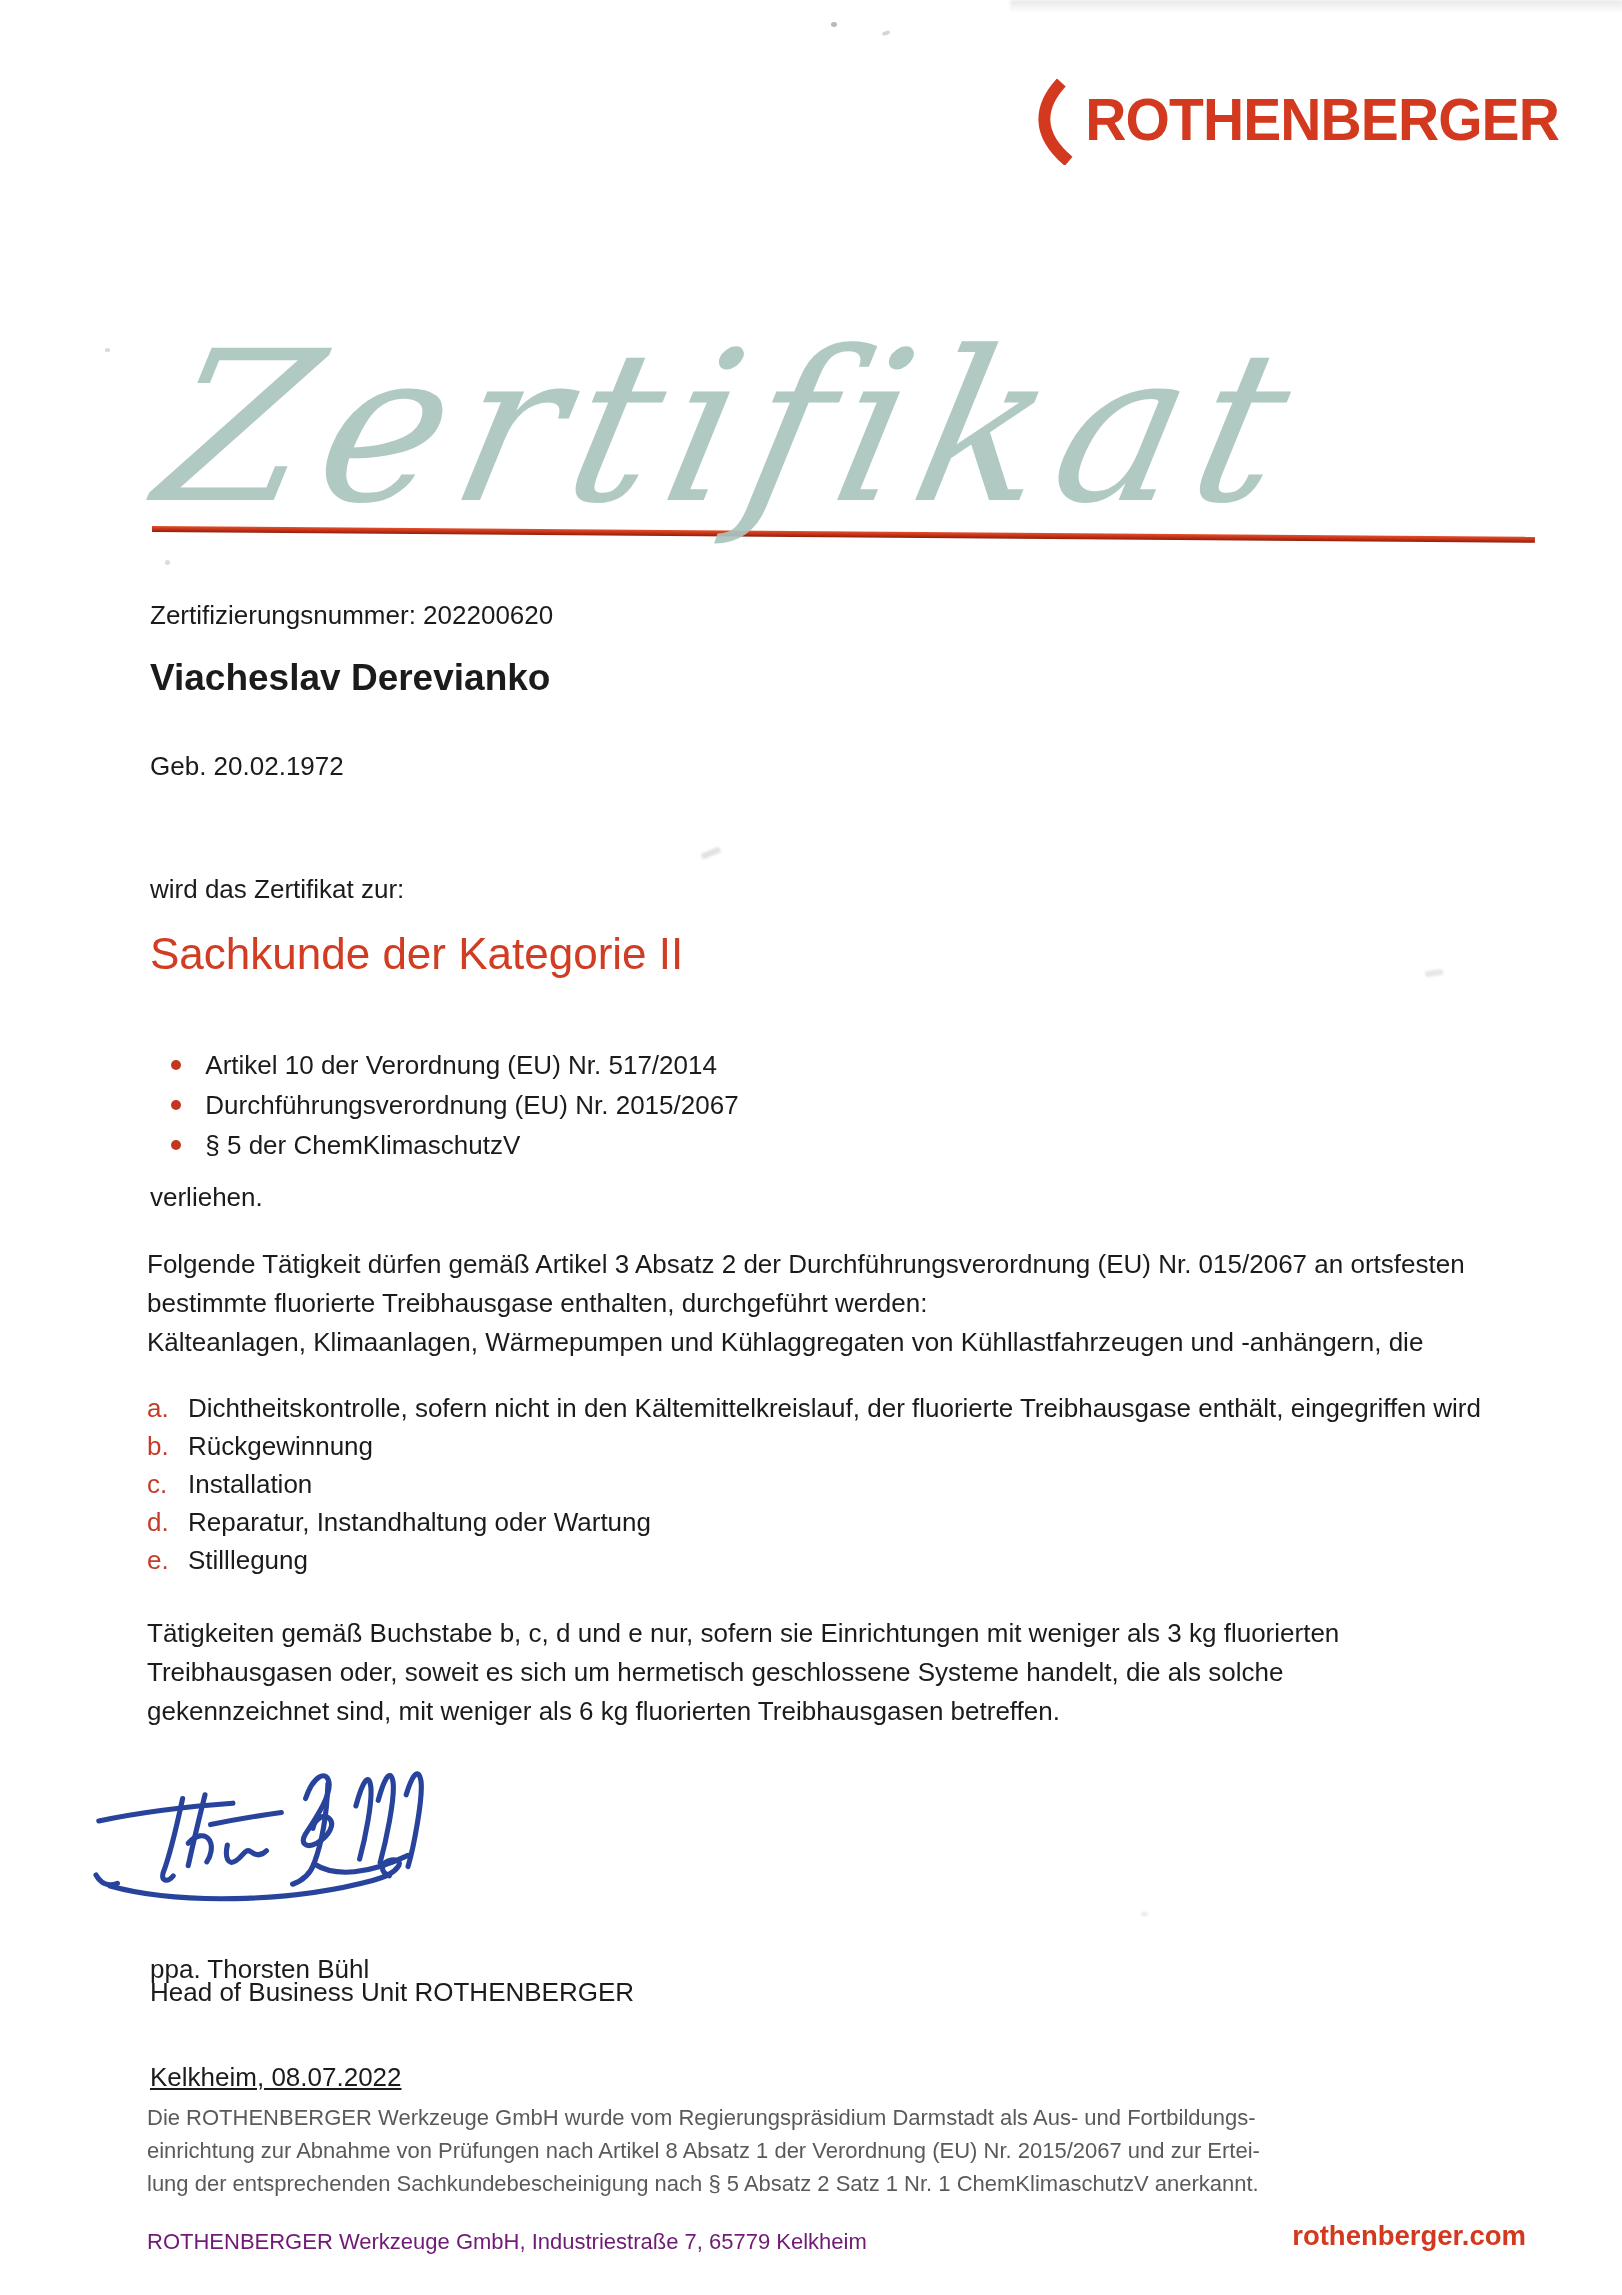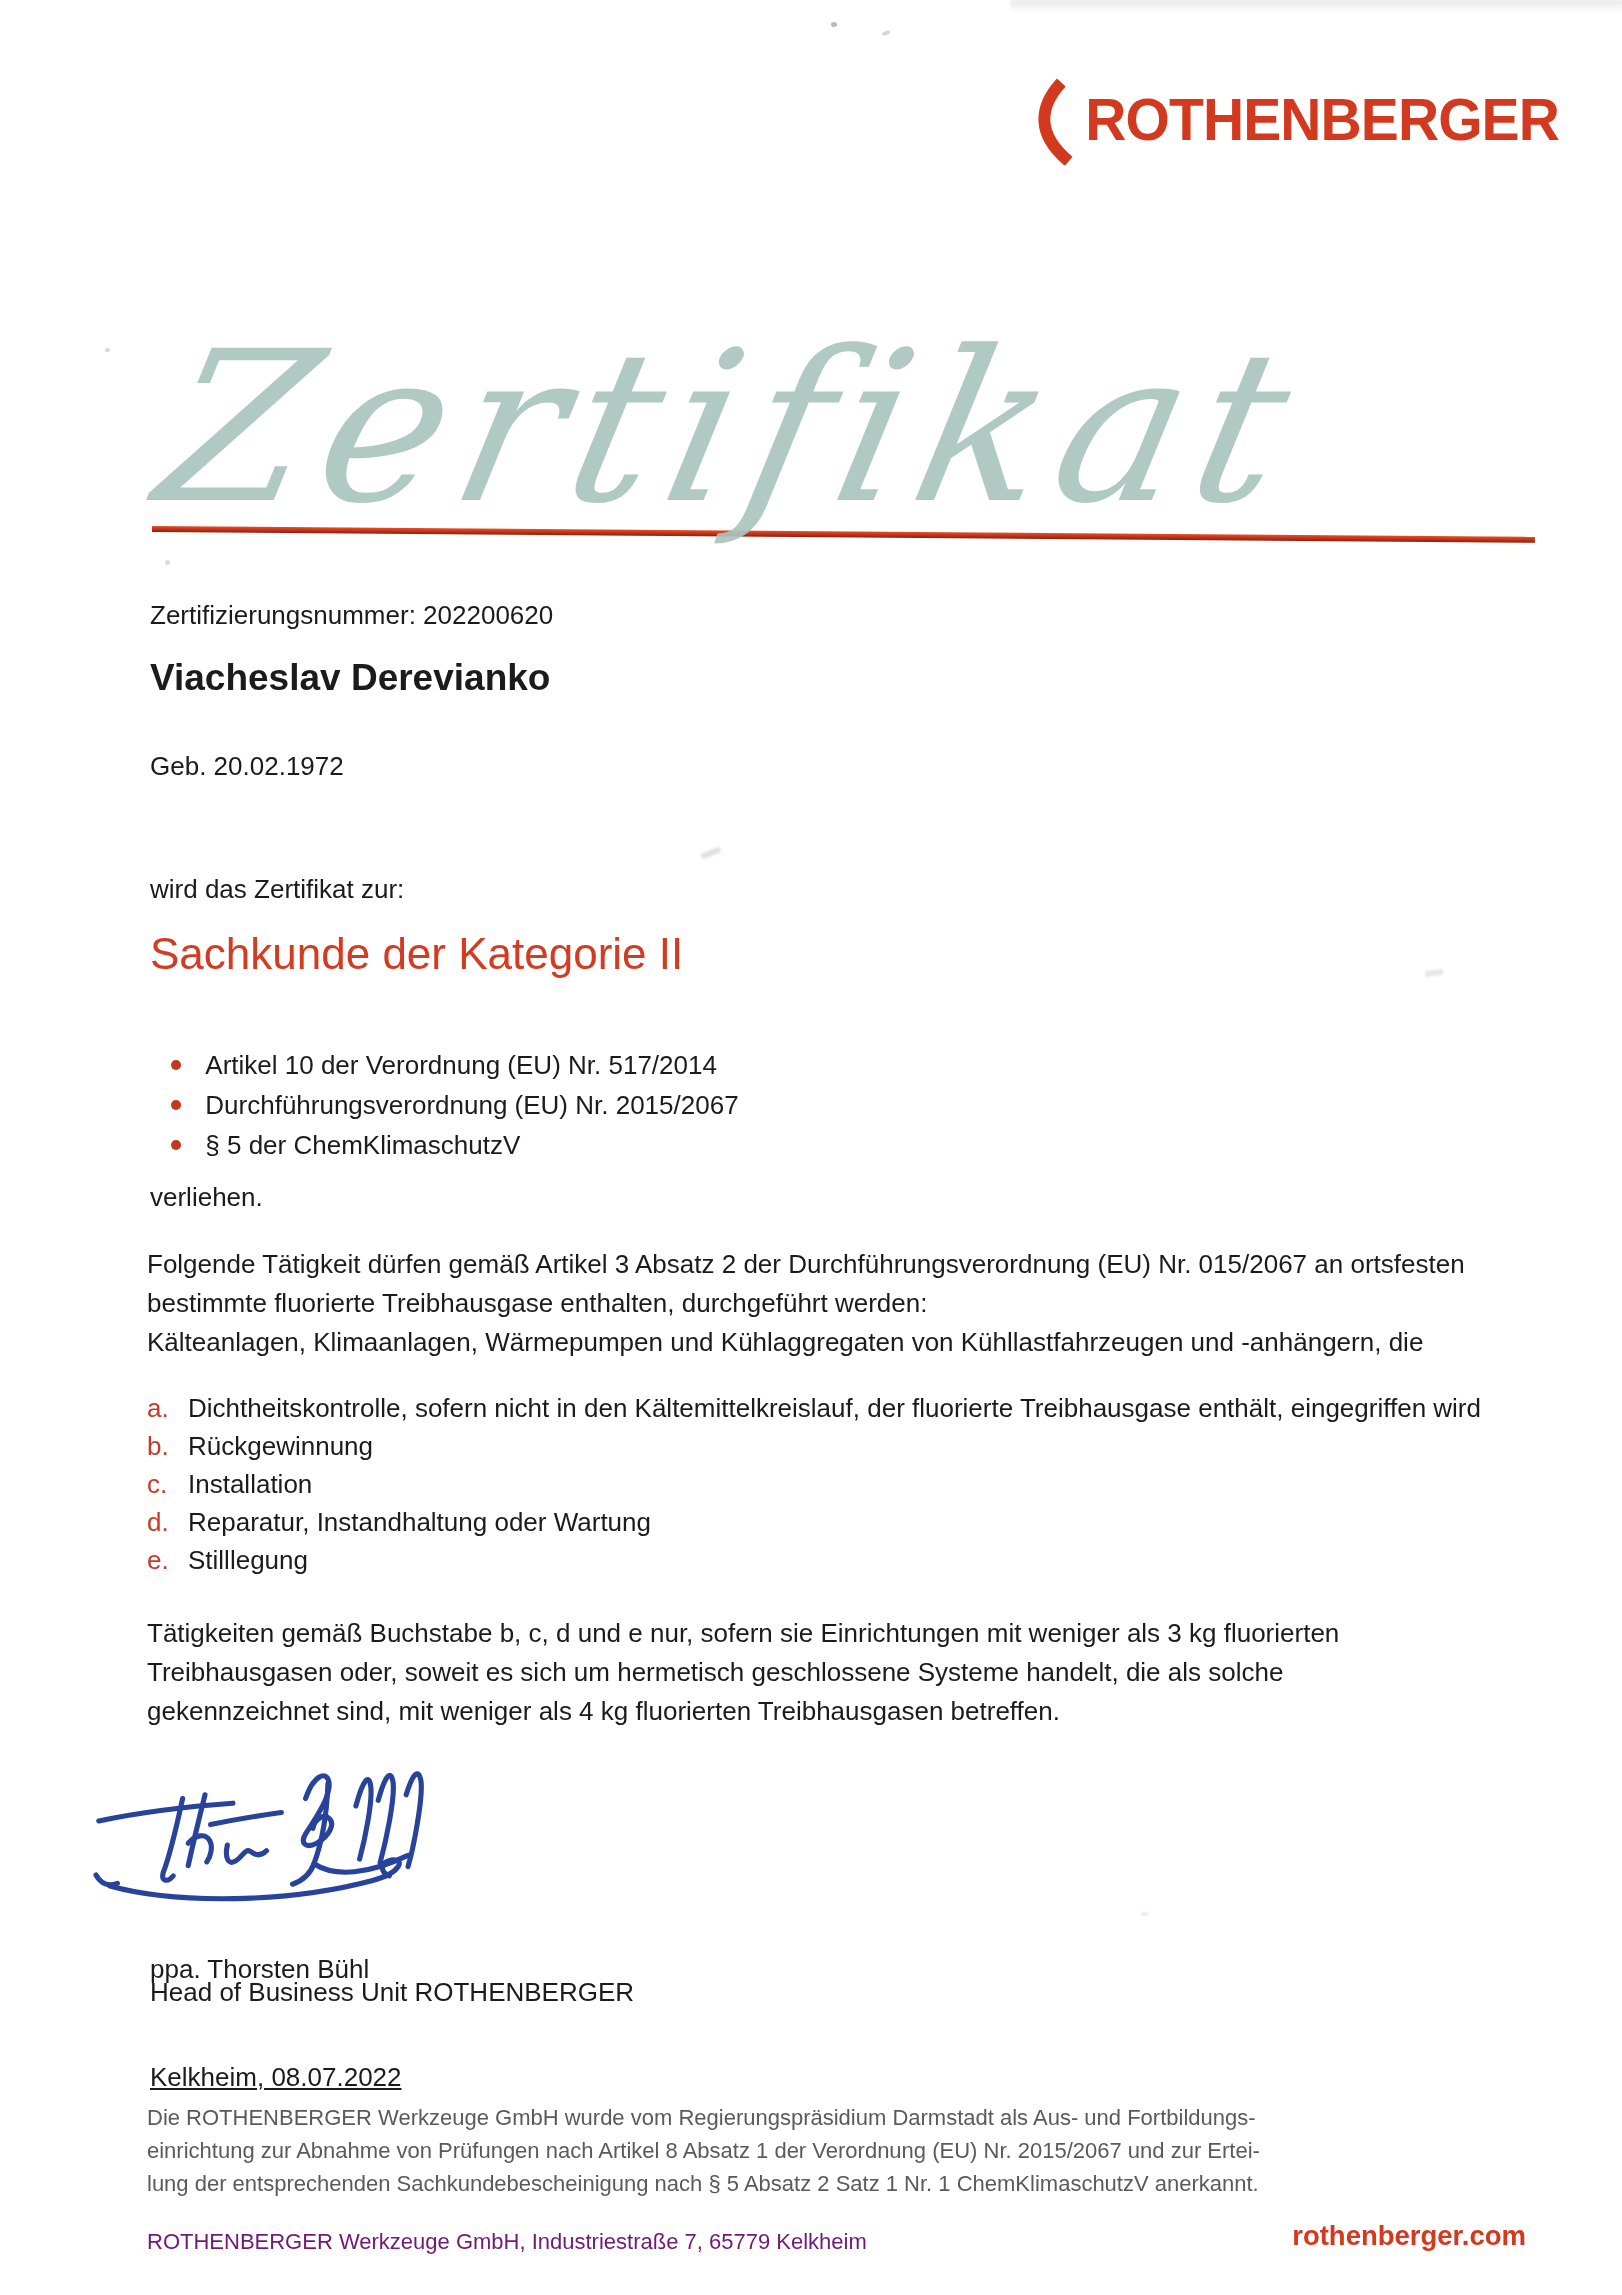--- a/index.html
+++ b/index.html
@@ -153,21 +153,21 @@
     </li>
     <li>
       <span class="act-letter">e.</span>
       <span class="act-text">Stilllegung</span>
     </li>
   </ol>
 
   <div class="abs limits-para">
     <div>Tätigkeiten gemäß Buchstabe b, c, d und e nur, sofern sie Einrichtungen mit weniger als 3 kg fluorierten</div>
     <div>Treibhausgasen oder, soweit es sich um hermetisch geschlossene Systeme handelt, die als solche</div>
-    <div>gekennzeichnet sind, mit weniger als 4 kg fluorierten Treibhausgasen betreffen.</div>
+    <div>gekennzeichnet sind, mit weniger als 6 kg fluorierten Treibhausgasen betreffen.</div>
   </div>
 
   <div class="abs signature-wrap">
     <svg width="338" height="163" viewBox="0 0 360 175" aria-hidden="true">
       <g fill="none" stroke="#27439b" stroke-width="5.5" stroke-linecap="round" stroke-linejoin="round">
         <path d="M8,60 C56,50 110,44 152,41"></path>
         <path d="M5,118 C10,127 18,131 28,127"></path>
         <path d="M98,36 C92,64 84,98 77,116 C75,124 81,127 88,119"></path>
         <path d="M122,32 C115,60 108,90 104,108"></path>
         <path d="M104,84 C112,75 122,73 127,81 C131,88 128,98 124,104"></path>

